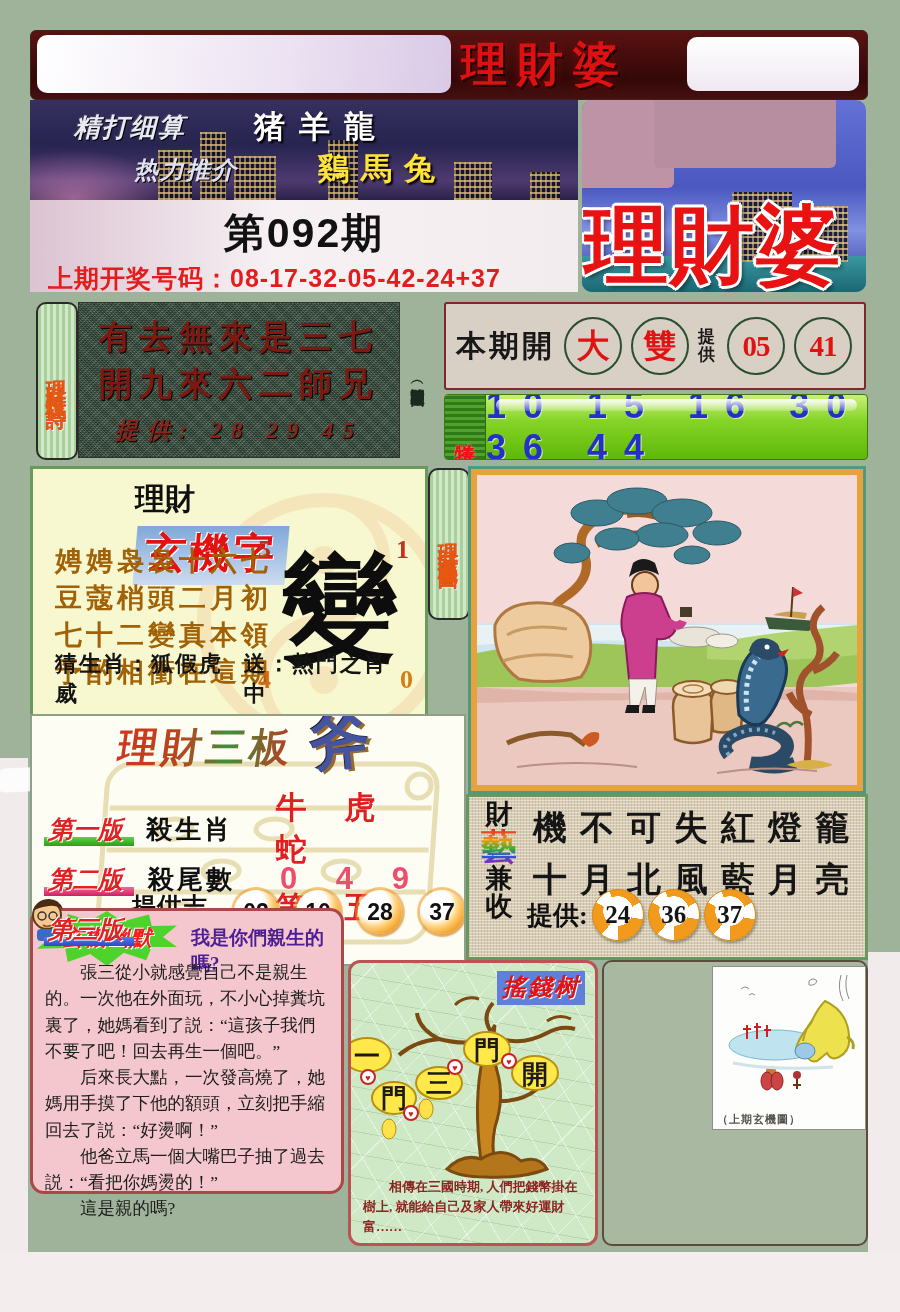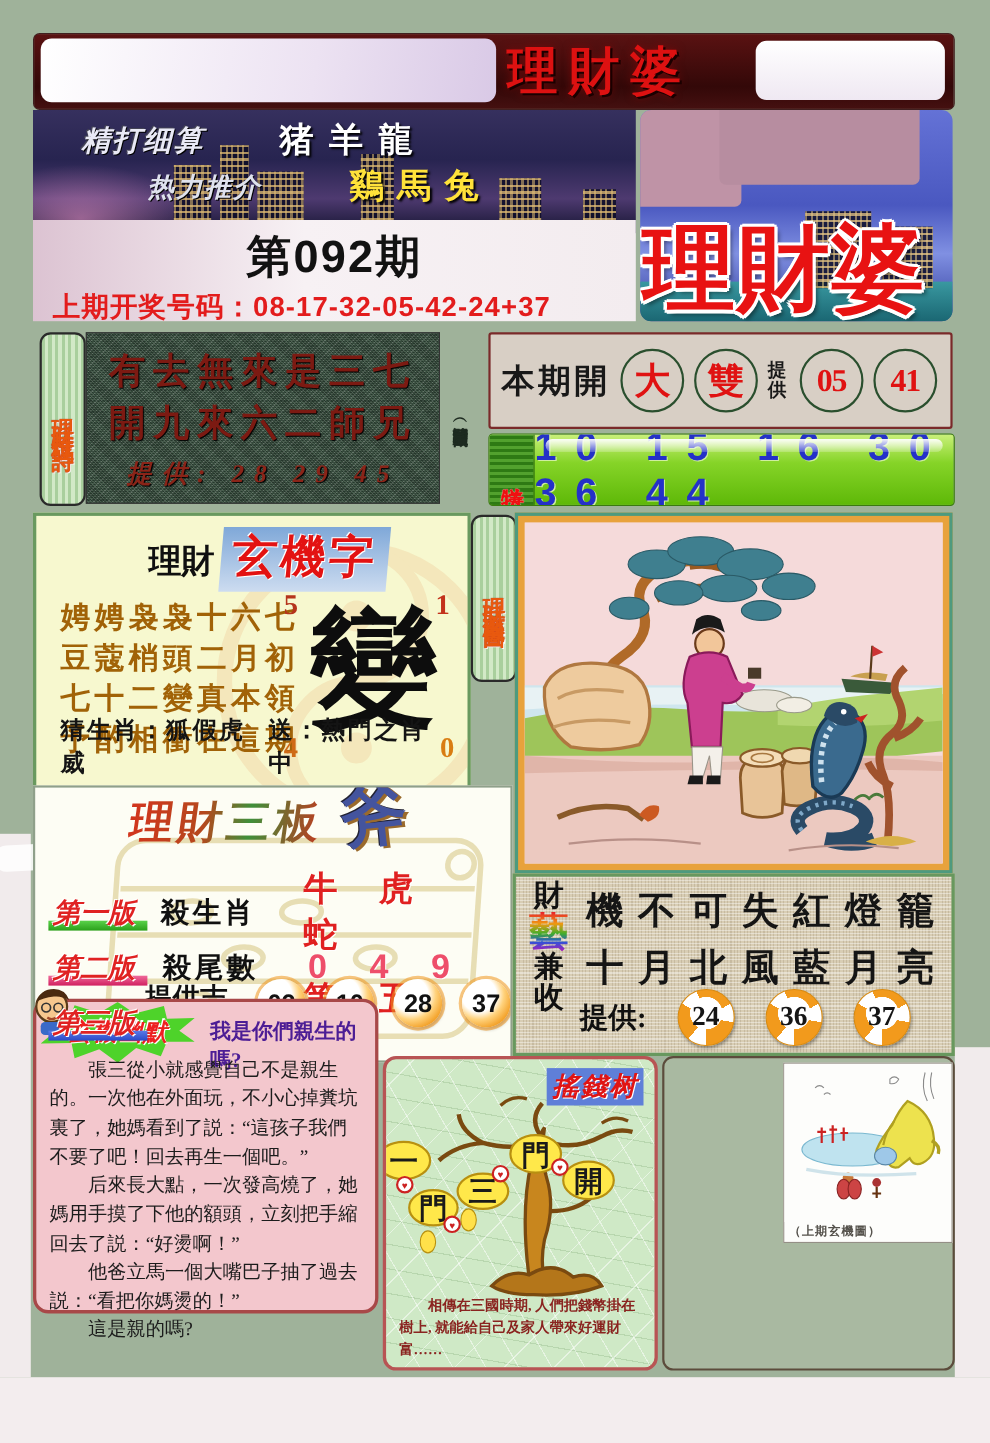--- a/index.html
+++ b/index.html
@@ -62,21 +62,21 @@
 
   
   .tesong{left:444px;top:394px;width:422px;height:64px;border:1px solid #3a7a10;border-radius:4px;display:flex;overflow:hidden;background:linear-gradient(180deg,#c9f07a,#86d428 40%,#5eb808);}
   .tesong-tab{width:40px;background:repeating-linear-gradient(0deg,#2e7a14 0 3px,#52a12e 3px 6px);border-right:1px solid #2a6a10;writing-mode:vertical-rl;text-orientation:upright;display:flex;align-items:center;justify-content:center;color:#ee1111;font-size:21px;font-weight:900;text-shadow:0 0 1px #fff;}
   .tesong-nums{flex:1;position:relative;display:flex;align-items:center;justify-content:center;font-size:36px;font-weight:900;color:#2431c8;letter-spacing:17px;text-shadow:1px 1px 0 #cfeea0;}
   .gloss{position:absolute;top:4px;left:10px;right:10px;height:12px;border-radius:8px;background:linear-gradient(180deg,rgba(255,255,255,.95),rgba(255,255,255,.2));}
 
   
   .xjz{left:30px;top:466px;width:392px;height:250px;background:#f7f8cf;border:3px solid #69995f;overflow:hidden;}
   .yinyang{position:absolute;right:-34px;top:16px;opacity:.32;}
-  .xjz-title{position:absolute;top:10px;left:102px;display:flex;align-items:baseline;gap:6px;}
+  .xjz-title{position:absolute;top:10px;left:102px;display:flex;align-items:baseline;gap:6px;flex-direction:column;}
   .xjz-pre{font-size:30px;font-weight:900;color:#101010;}
   .xjz-main{font-size:41px;font-weight:900;color:#e31212;background:linear-gradient(180deg,#7fa8d8,#cddcf0);padding:0 10px 4px;text-shadow:1px 1px 0 #fff,-1px -1px 0 #fff;transform:skewX(-5deg);letter-spacing:3px;}
   .xjz-poem{position:absolute;top:74px;left:22px;font-size:27px;font-weight:700;color:#a16207;line-height:37px;letter-spacing:4px;}
   .xjz-big{position:absolute;top:82px;right:28px;font-size:116px;font-weight:900;color:#0d0d0d;line-height:1;}
   .cnum{position:absolute;font-size:26px;font-weight:900;}
   .c5{top:66px;right:154px;color:#b5341c;} .c1{top:66px;right:16px;color:#c3321c;}
   .c4{top:196px;right:154px;color:#cf6a16;} .c0{top:196px;right:12px;color:#d97d12;}
   .xjz-foot{position:absolute;bottom:10px;left:22px;right:16px;display:flex;justify-content:space-between;font-size:22px;font-weight:700;color:#141414;letter-spacing:2px;}
 
   
@@ -106,21 +106,21 @@
 
   
   .caiyi{left:466px;top:794px;width:402px;height:166px;box-sizing:border-box;border:3px solid #68985e;background-color:#d8cdb4;background-image:repeating-linear-gradient(0deg,rgba(255,255,255,.4) 0 1px,transparent 1px 3px),repeating-linear-gradient(90deg,rgba(120,100,70,.18) 0 1px,transparent 1px 3px);display:flex;padding:4px 8px;}
   .cy-side{width:44px;display:flex;flex-direction:column;align-items:center;line-height:1.02;}
   .cy-side .s1{font-size:27px;font-weight:900;color:#111;}
   .cy-side .s2{font-size:36px;font-weight:900;color:#c03090;background-image:linear-gradient(180deg,#e8202a,#f09a12 30%,#3fae2a 55%,#2a55d8 75%,#b01ab8);-webkit-background-clip:text;background-clip:text;-webkit-text-fill-color:transparent;}
   .cy-side .s3,.cy-side .s4{font-size:27px;font-weight:900;color:#111;}
   .cy-main{flex:1;position:relative;}
   .cy-line{position:absolute;left:12px;font-size:34px;font-weight:900;color:#151515;letter-spacing:13px;white-space:nowrap;}
   .cy-l1{top:4px;} .cy-l2{top:56px;}
-  .cy-provide{position:absolute;bottom:2px;left:6px;display:flex;align-items:center;gap:28px;justify-content:space-between;}
+  .cy-provide{position:absolute;bottom:12px;left:6px;display:flex;align-items:center;gap:4px;justify-content:space-between;}
   .cy-plabel{font-size:26px;font-weight:800;color:#101010;}
   .bball{width:50px;height:50px;border-radius:50%;border:1px solid #d88a10;box-shadow:1px 2px 3px rgba(0,0,0,.35);display:flex;align-items:center;justify-content:center;font-size:25px;font-weight:900;color:#151515;background:radial-gradient(circle at 50% 42%,#fff 0 38%,rgba(255,255,255,0) 39%),conic-gradient(#f29a1c 0 60deg,#fff 60deg 100deg,#f29a1c 100deg 180deg,#fff 180deg 220deg,#f29a1c 220deg 300deg,#fff 300deg 340deg,#f29a1c 340deg);}
 
   
   .joke{left:30px;top:908px;width:314px;height:286px;box-sizing:border-box;background:#f3c7cd;border:3px solid #a84848;border-radius:14px;}
   .joke-badge{position:absolute;top:-6px;left:-6px;width:156px;height:66px;}
   .star{position:absolute;left:10px;top:6px;width:140px;height:58px;background:#4ed32a;clip-path:polygon(50% 0%,61% 18%,80% 6%,82% 26%,100% 25%,90% 45%,100% 62%,82% 62%,78% 85%,62% 72%,50% 95%,38% 74%,22% 88%,20% 64%,0% 65%,10% 45%,0% 26%,19% 25%,22% 5%,38% 17%);filter:drop-shadow(2px 2px 0 #2a8a10);}
   .badge-text{position:absolute;top:18px;left:34px;font-size:22px;font-weight:900;font-style:italic;color:#ee2020;text-shadow:1px 1px 0 #fff,-1px -1px 0 #fff;letter-spacing:1px;white-space:nowrap;}
   .face{position:absolute;top:-12px;left:-4px;}
   .joke-title{position:absolute;top:14px;left:158px;font-size:19px;font-weight:700;color:#4c1d95;}

